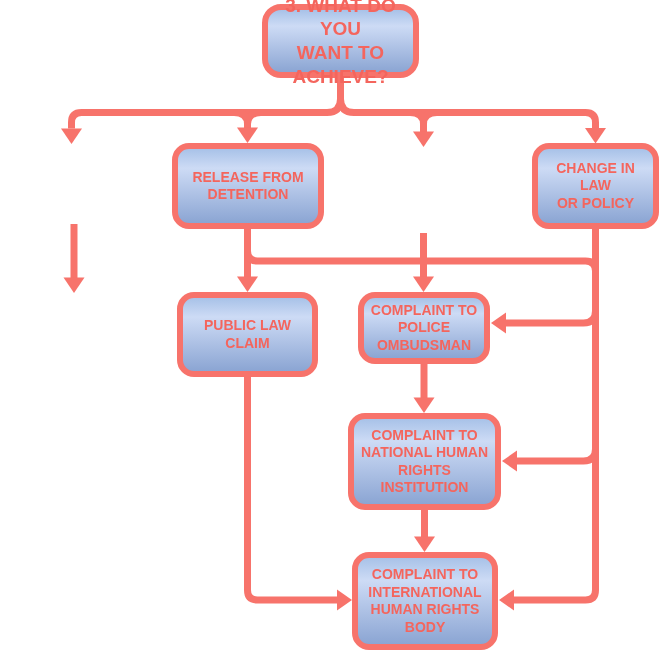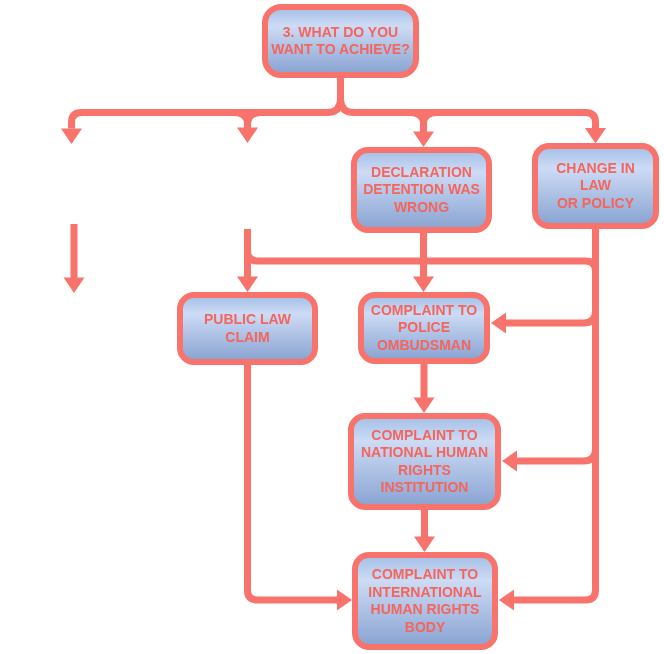--- a/index.html
+++ b/index.html
@@ -39,21 +39,21 @@
     align-items:center;
     justify-content:center;
     text-align:center;
     color:var(--text,#F4655D);
     font-weight:bold;
     font-size:14px;
     line-height:1.25;
     white-space:pre-line;
     padding:1px;
   }
-  .node.title{font-size:14px;text-align:center;}
+  .node.title{font-size:19px;text-align:center;}
 </style>
 </head>
 <body>
 
 <div id="stage">
 
   <svg id="connectors" viewBox="0 0 664 654" xmlns="http://www.w3.org/2000/svg">
 
     <path d="M 340.5 76 L 340.5 99 Q 340.5 112.5 327 112.5 L 81.5 112.5 Q 71.5 112.5 71.5 122.5 L 71.5 128.5"></path>
     <path d="M 340.5 76 L 340.5 99 Q 340.5 112.5 354 112.5 L 585.5 112.5 Q 595.5 112.5 595.5 122.5 L 595.5 128"></path>
@@ -85,30 +85,29 @@
     <polygon points="506,312.5 506,333.5 491,323"></polygon>
     <polygon points="517,450.5 517,471.5 502,461"></polygon>
     <polygon points="514,589.5 514,610.5 499,600"></polygon>
     <polygon points="337,589.5 337,610.5 352,600"></polygon>
   </svg>
 
   <div class="node title" style="left:262px;top:4px;width:157px;height:74px;border-radius:19px;">3. WHAT DO YOU
 WANT TO ACHIEVE?</div>
 
 
+  <div class="node" style="left:172px;top:143px;width:152px;height:86px;">RELEASE FROM
+DETENTION</div>
 
-  <div class="node" style="left:351px;top:147px;width:141px;height:86px;">DECLARATION
-DETENTION WAS
-WRONG</div>
 
   <div class="node" style="left:532px;top:143px;width:127px;height:86px;">CHANGE IN LAW
 OR POLICY</div>
 
 
-  <div class="node" style="left:177px;top:292px;width:141px;height:73px;">PUBLIC LAW
+  <div class="node" style="left:177px;top:292px;width:141px;height:85px;">PUBLIC LAW
 CLAIM</div>
 
   <div class="node" style="left:358px;top:292px;width:132px;height:72px;">COMPLAINT TO
 POLICE
 OMBUDSMAN</div>
 
   <div class="node" style="left:348px;top:413px;width:153px;height:97px;">COMPLAINT TO
 NATIONAL HUMAN
 RIGHTS
 INSTITUTION</div>

